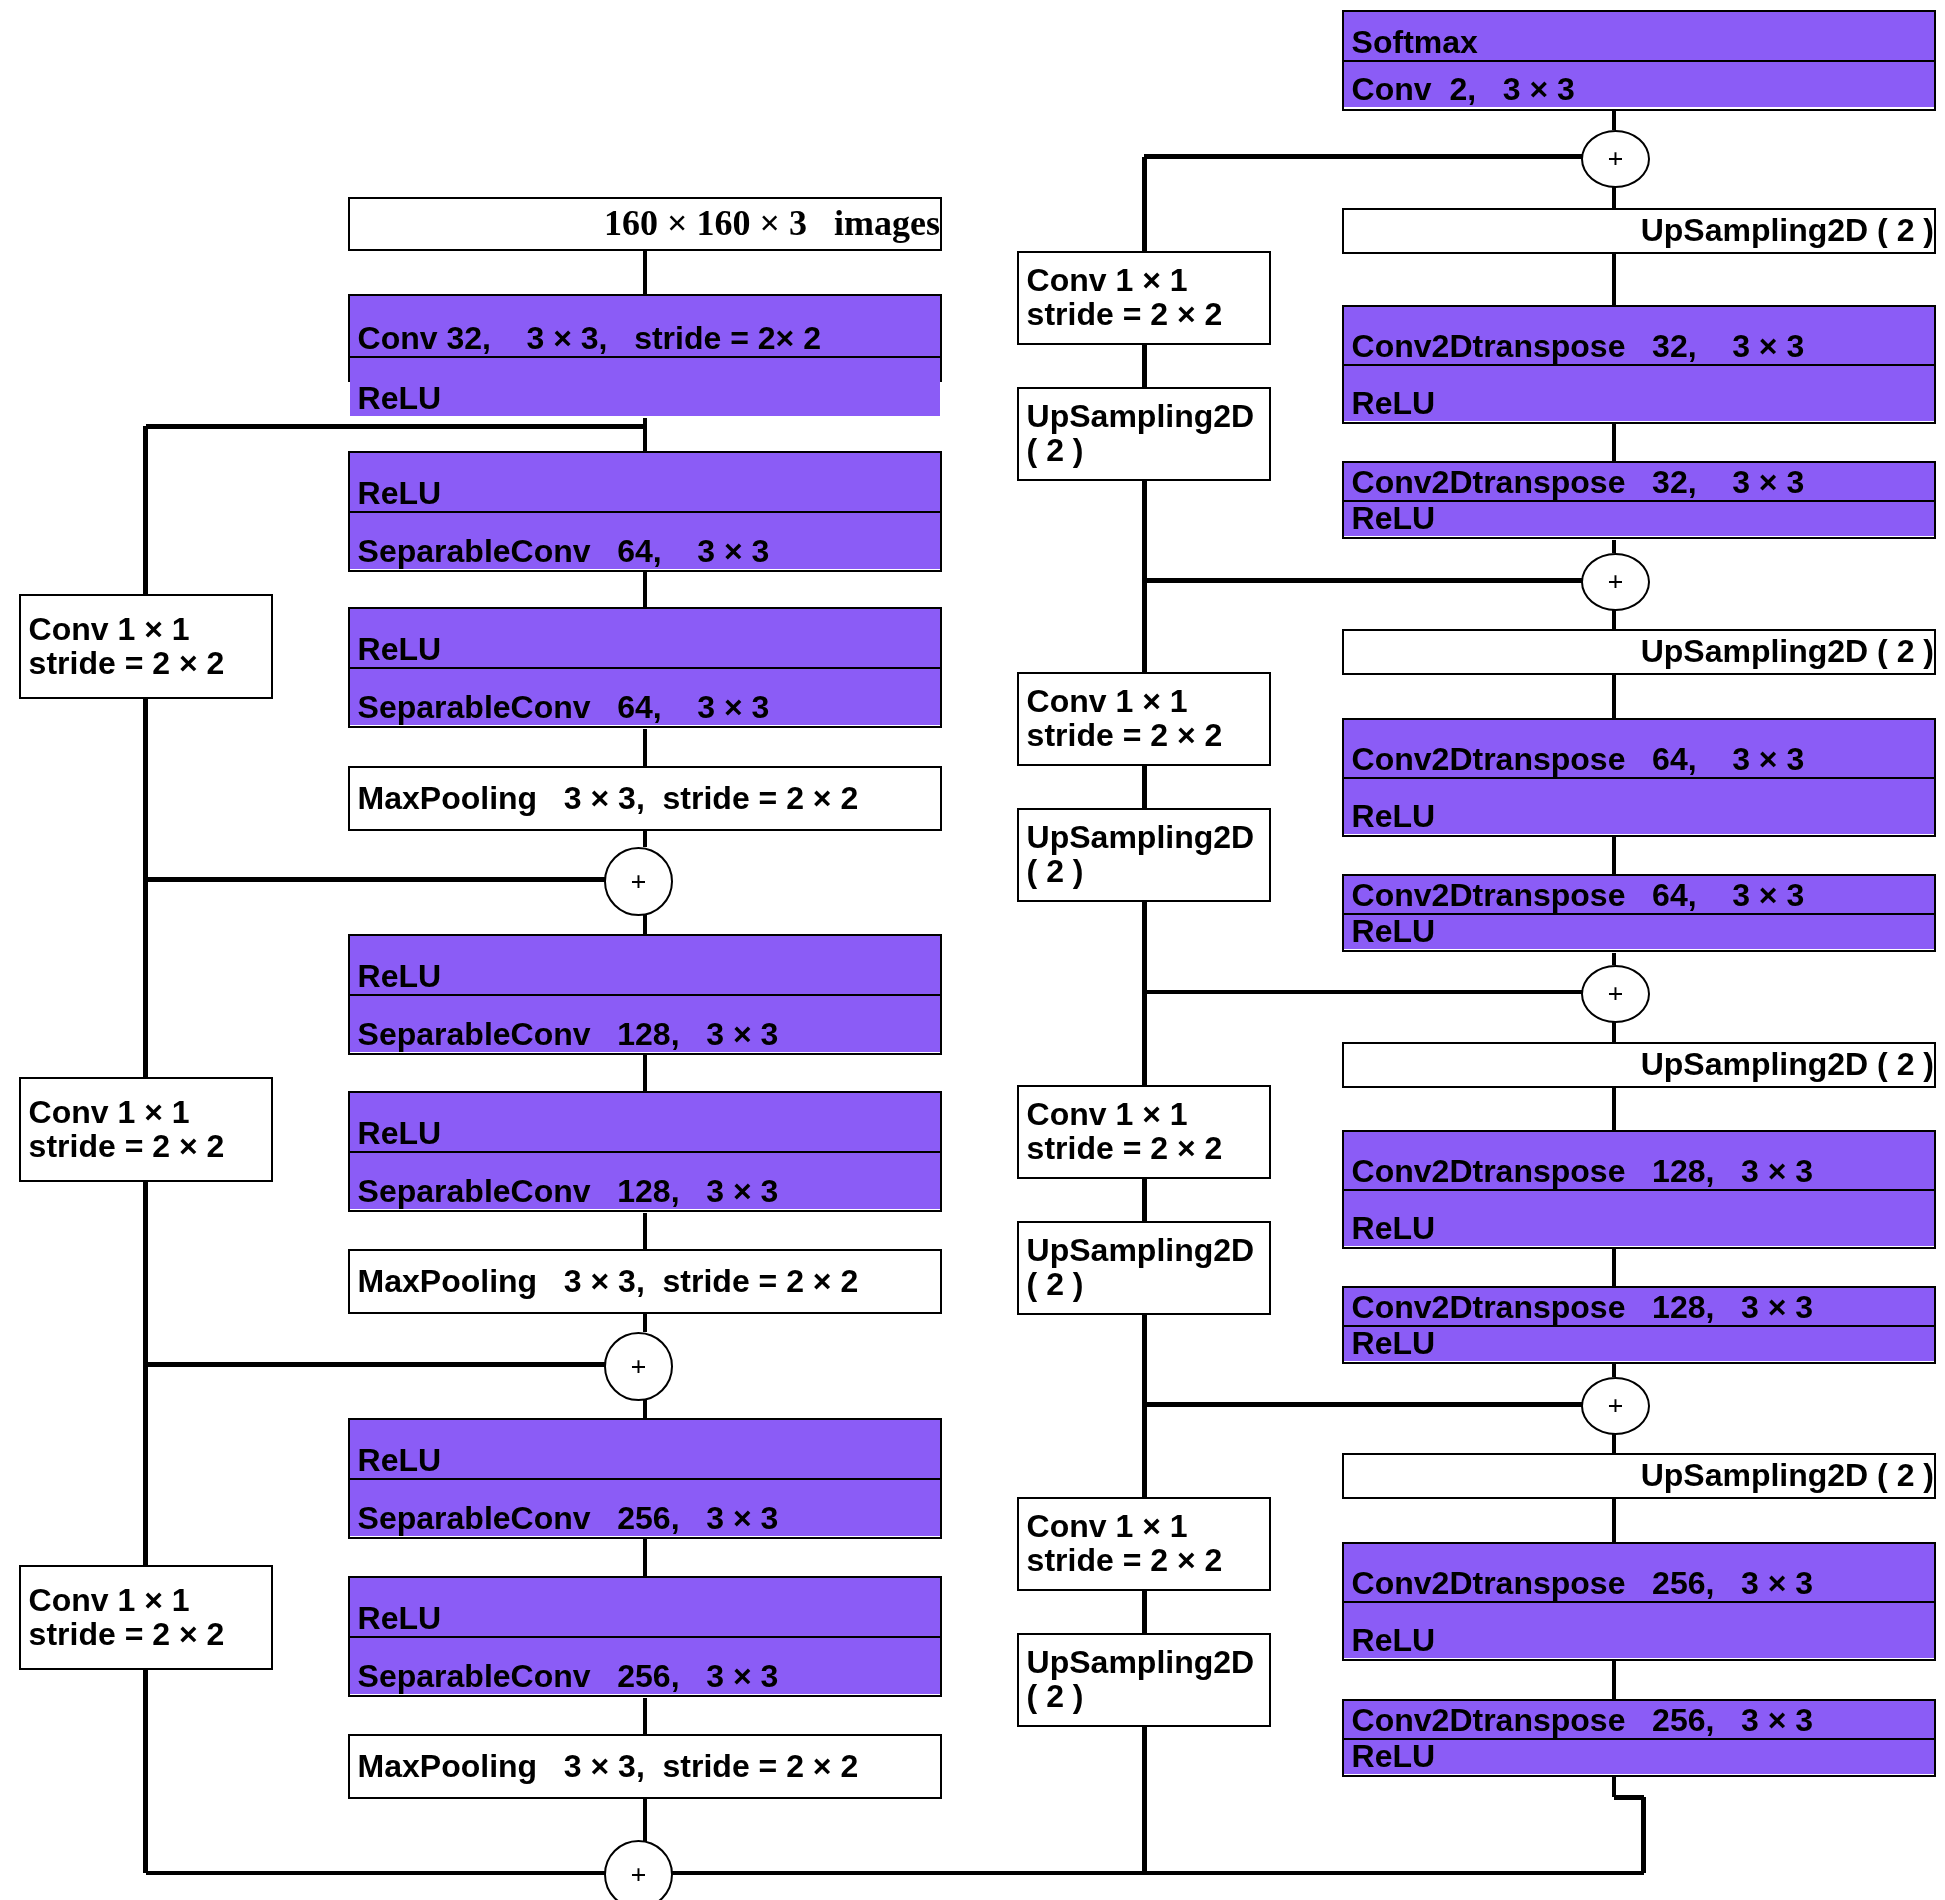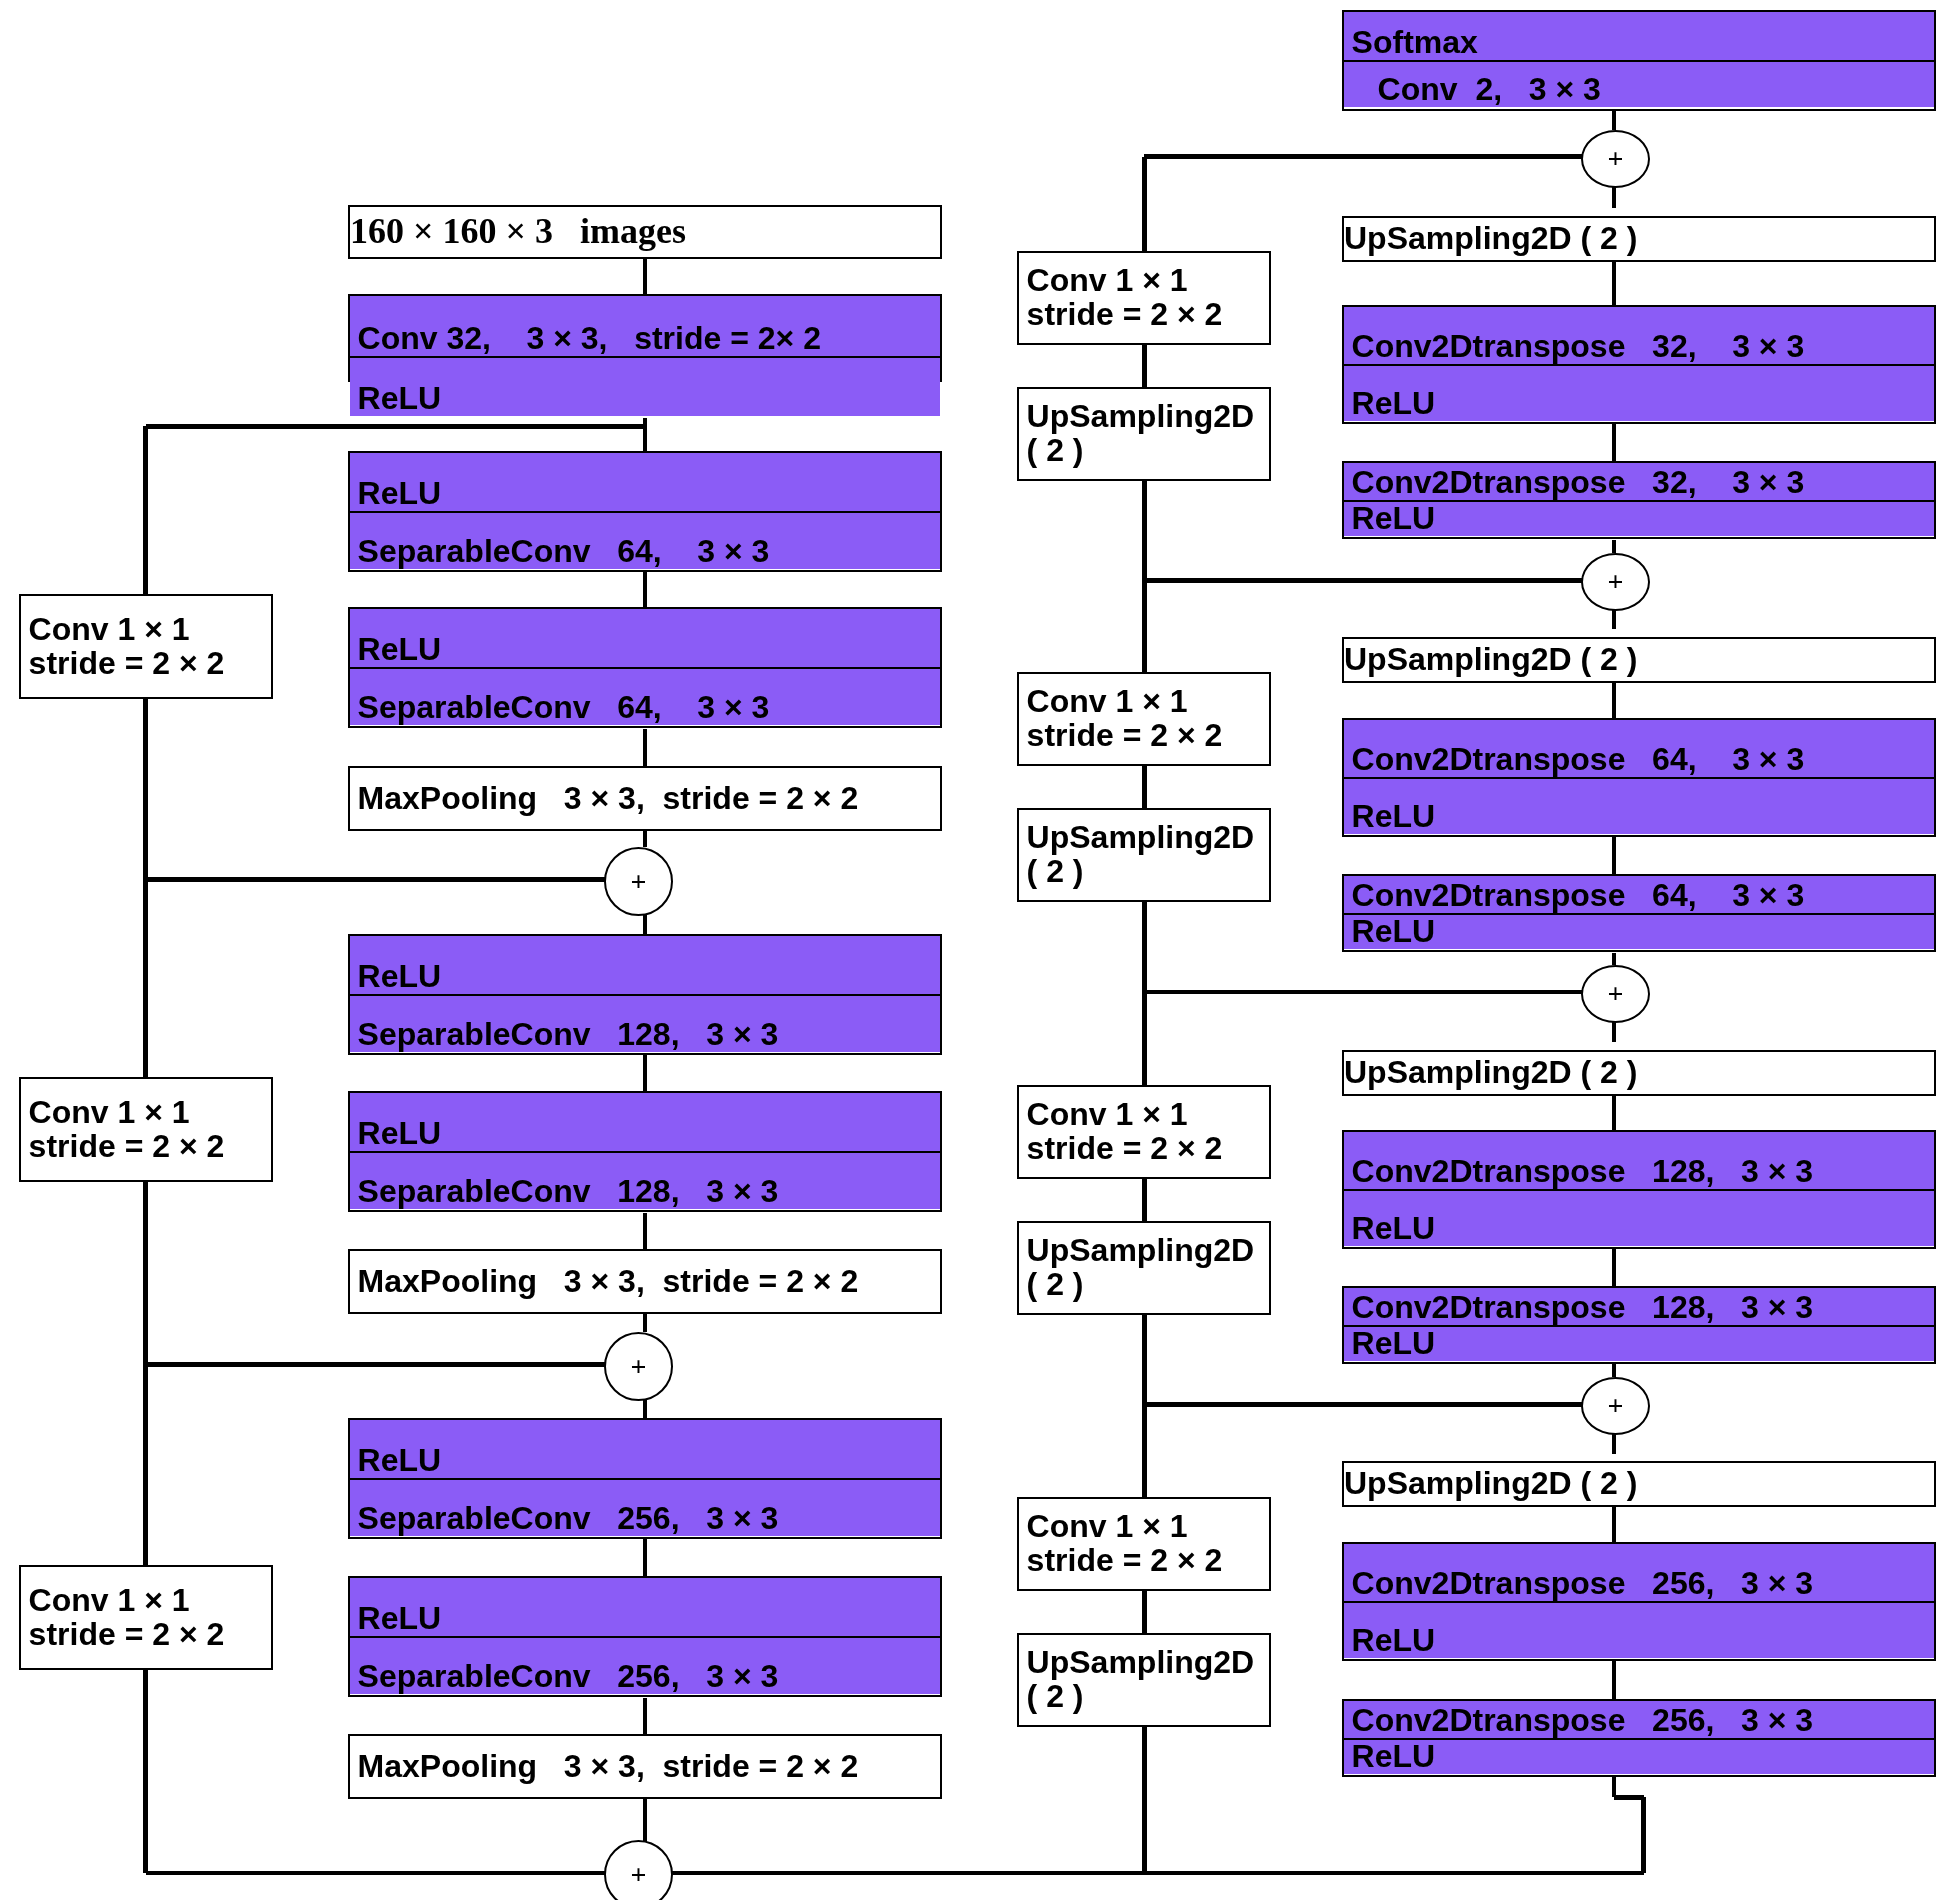--- a/index.html
+++ b/index.html
@@ -1,21 +1,21 @@
 <!DOCTYPE html>
 <html style="font-size:8.6px"><head>
 <meta charset="utf-8">
 <style>
   html,body{margin:0;padding:0;background:#ffffff;}
   #root{position:relative;width:1946px;height:1901px;background:#fff;
         font-family:"Liberation Sans", sans-serif;}
   svg#wires{position:absolute;left:0;top:0;width:1946px;height:1901px;overflow:visible;}
   .box{position:absolute;box-sizing:border-box;border:2.7px solid #000;background:#fff;
        display:flex;align-items:center;overflow:hidden;text-align:right;}
-  .box.ctr{justify-content:flex-start;text-align:center;margin-top:8px;}
+  .box.ctr{justify-content:flex-end;text-align:center;}
   .box.lft{justify-content:flex-start;}
   .lbl{font-size:32px;font-weight:700;color:#000;line-height:1.05;white-space:pre;}
   .lbl.pad{padding-left:7.6px;}
   .lbl.serif{font-family:"Liberation Serif", serif;font-weight:700;font-size:36px;}
   .stack{position:absolute;box-sizing:border-box;border:2.7px solid #000;background:#fff;}
   .stack > .row{box-sizing:border-box;display:flex;align-items:flex-end;background:#8b5cf6;}
   .stack > .row + .row{border-top:2.7px solid #000;}
   .plus{position:absolute;border:2.7px solid #000;border-radius:50%;background:#fff;
         display:flex;align-items:center;justify-content:center;}
   .plus span{font-size:28px;font-weight:700;line-height:1;color:#000;
@@ -219,21 +219,21 @@
   </div>
   <div class="box" style="left:1017px;top:1633px;width:254px;height:94px;flex-direction:column;justify-content:center;align-items:flex-start;">
     <span class="lbl pad">UpSampling2D</span>
     <span class="lbl pad">( 2 )</span>
   </div>
 
   <div class="stack" style="left:1342px;top:9.7px;width:594px;height:101px;">
     <div class="row" style="height:48px;">
       <span class="lbl pad">Softmax</span>
     </div>
-    <div class="row" style="height:47px;padding-left:26px;">
+    <div class="row" style="height:47px;">
       <span class="lbl pad">Conv  2,   3 × 3</span>
     </div>
   </div>
 
   <div class="box ctr" style="left:1342px;top:208px;width:594px;height:46px;">
     <span class="lbl">UpSampling2D ( 2 )</span>
   </div>
   <div class="stack" style="left:1342px;top:305px;width:594px;height:119px;">
     <div class="row" style="height:57px;">
       <span class="lbl pad">Conv2Dtranspose   32,    3 × 3</span>

